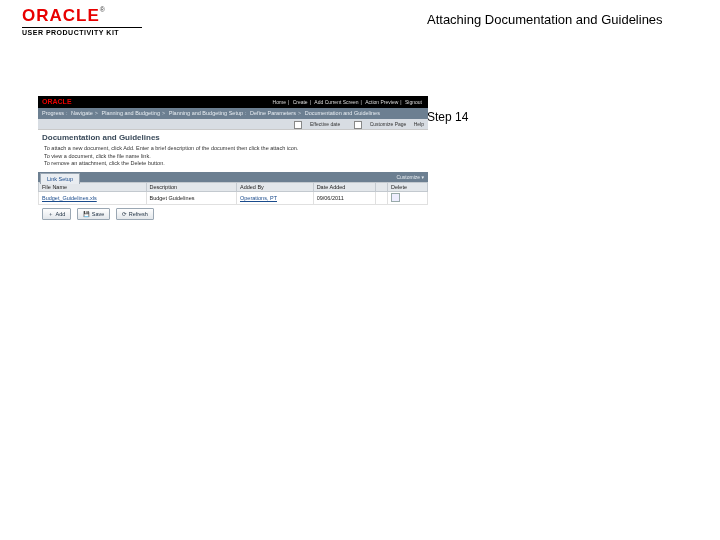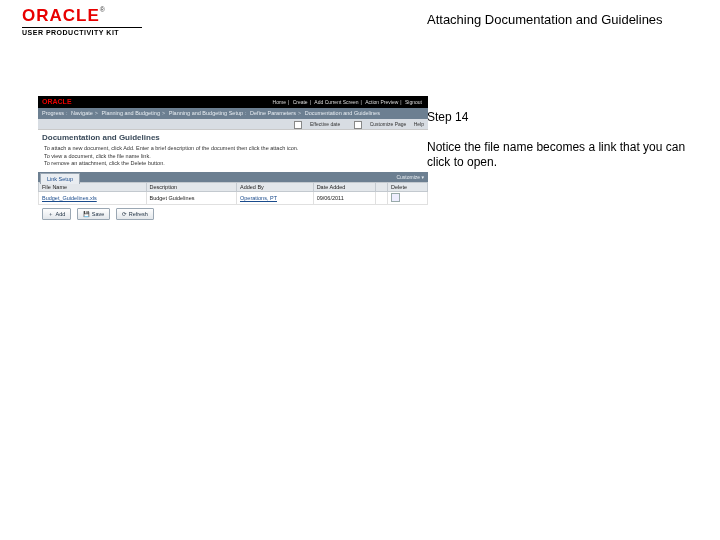--- a/index.html
+++ b/index.html
@@ -47,21 +47,20 @@
 <div class="logo-block">
   <div>
     <span class="oracle-word">ORACLE</span><span class="oracle-tm">®</span>
   </div>
   <hr class="logo-rule">
   <div class="upk">USER PRODUCTIVITY KIT</div>
 </div>
 
 <div class="rtitle">Attaching Documentation and Guidelines</div>
 <div class="rstep">Step 14</div>
-<div class="rbody">Notice the file name becomes a link that you can click to open.</div>
 
 <div class="app">
 
   <div class="app-top">
     <span class="ora-mini">ORACLE</span>
     <span class="app-top-right">
       <span>Home</span>|
       <span>Create</span>|
       <span>Add Current Screen</span>|
       <span>Action Preview</span>|

